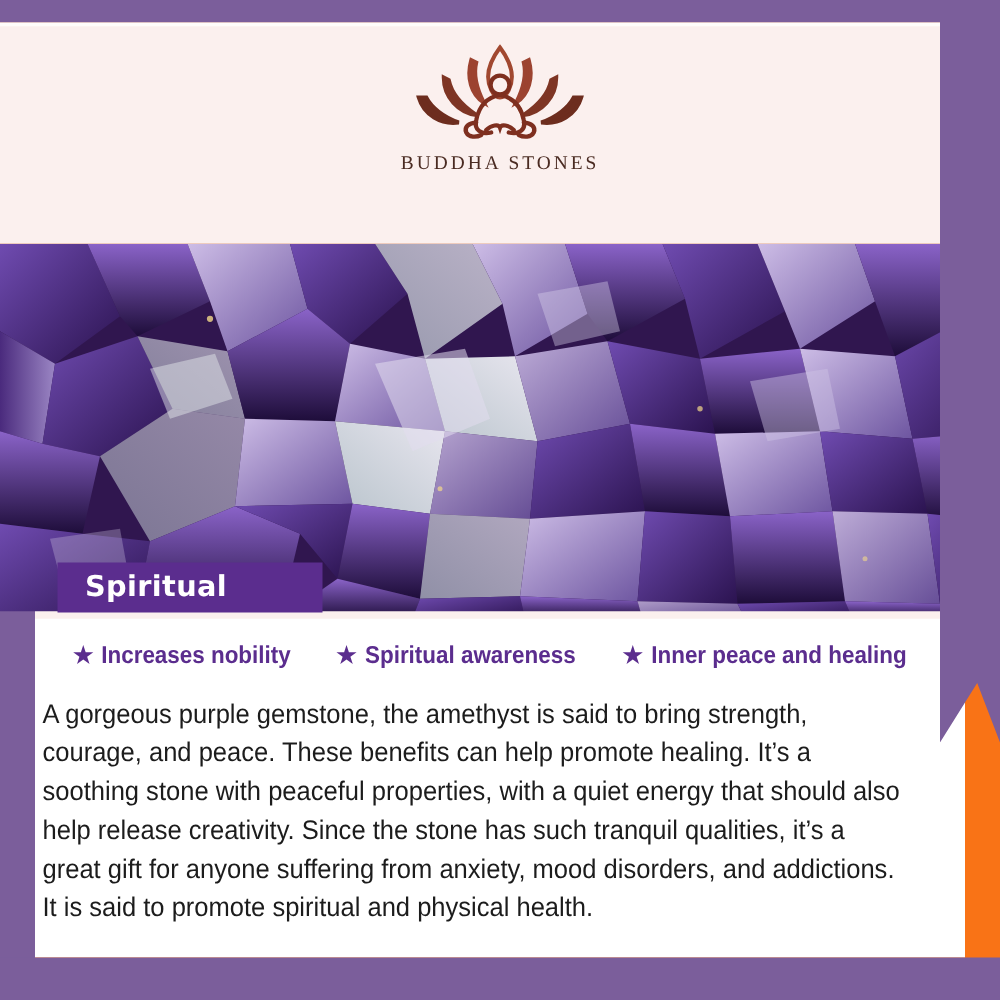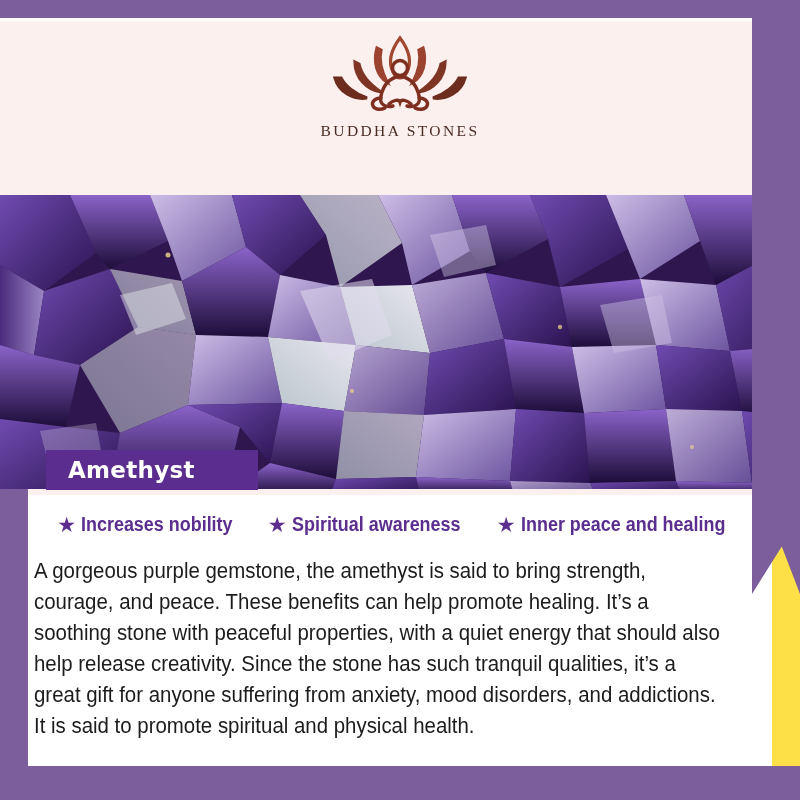--- a/index.html
+++ b/index.html
@@ -2,21 +2,21 @@
 <html><head>
 <meta charset="utf-8">
 <style>
   html,body{margin:0;padding:0;}
   body{
     width:800px;height:800px;
     background:#fbf0ee;
     font-family:"Liberation Sans", sans-serif;
     overflow:hidden;
   }
-  .page{position:relative;width:800px;height:800px;background:#fde047;overflow:hidden;}
+  .page{position:relative;width:800px;height:800px;background:#f97316;overflow:hidden;}
 
   
   .ribbon-top{
     position:absolute;left:0;top:0;width:800px;height:18px;
     background:#7b5e9b;z-index:6;
   }
   .ribbon-right{
     position:absolute;right:0;top:0;width:48px;height:594px;
     background:#7b5e9b;z-index:6;
     clip-path:polygon(0 0,100% 0,100% 100%,62% 92%,0 100%);
@@ -230,21 +230,21 @@
       </svg>
       <div class="brand">BUDDHA STONES</div>
     </div>
   </div>
 
   <div class="title-band">
     <div class="title">Stone Features &amp; Benefits</div>
   </div>
 
   <div class="amethyst-banner">
-    <span class="amethyst-label">Amethyst</span>
+    <span class="amethyst-label">Spiritual</span>
   </div>
 
   <div class="content-strip"></div>
   <div class="content"></div>
 
   <div class="benefits">
     <div class="benefit">
       <span class="star">★</span>
       <span class="btxt">Increases nobility</span>
     </div>

